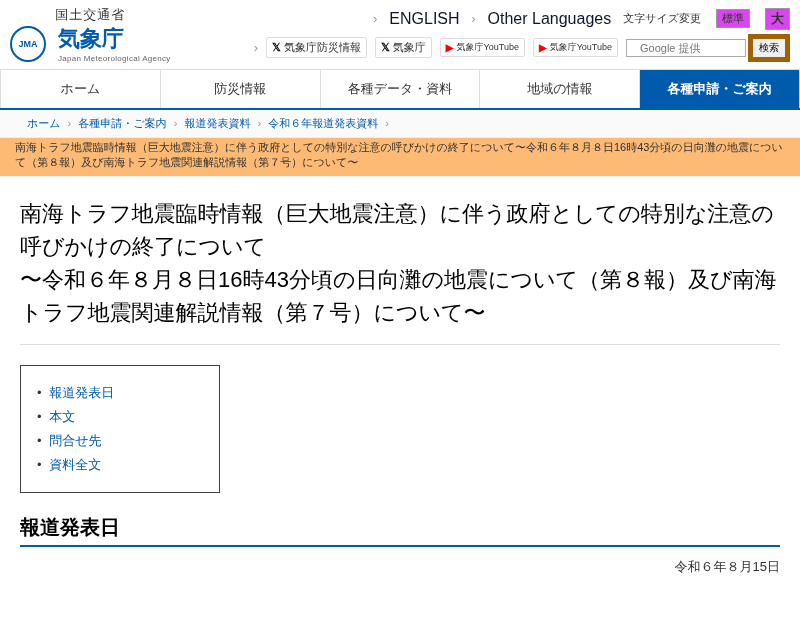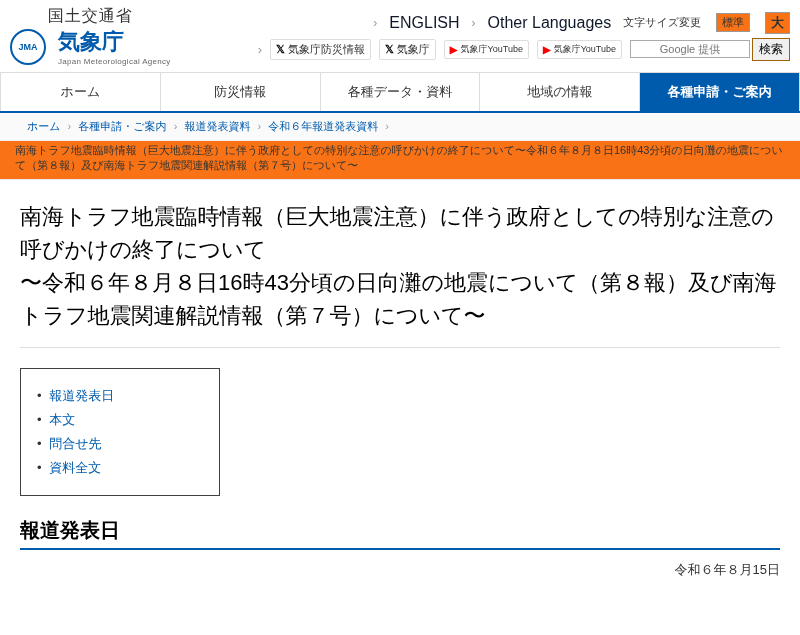--- a/index.html
+++ b/index.html
@@ -14,21 +14,21 @@
       border-bottom: 1px solid #ddd;
       gap: 8px;
     }
     .logo-area {
       display: flex;
       flex-direction: column;
       align-items: center;
       min-width: 110px;
     }
     .logo-ministry {
-      font-size: 16px;
+      font-size: 13px;
       color: #333;
       letter-spacing: 1px;
     }
     .logo-jma {
       display: flex;
       align-items: center;
       gap: 12px;
     }
     .logo-circle {
       width: 36px;
@@ -82,21 +82,21 @@
 
     .font-size-controls {
       display: flex;
       align-items: center;
       gap: 15px;
       font-size: 11px;
       color: #333;
     }
     .font-btn {
       border: 1px solid #999;
-      background: #f97316;
+      background: #d946ef;
       padding: 1px 5px;
       font-size: 11px;
       cursor: pointer;
       color: #333;
     }
     .font-btn.large { font-size: 13px; font-weight: bold; }
 
     .social-link {
       display: flex;
       align-items: center;
@@ -120,31 +120,30 @@
       font-weight: bold;
     }
 
     .search-box {
       display: flex;
       align-items: center;
       gap: 2px;
     }
     .search-input {
       border: 1px solid #aaa;
-      padding: 2px 4px;
+      padding: 2px 13px;
       font-size: 11px;
       width: 120px;
       color: #999;
-      text-align: center;
     }
     .search-btn {
-      border: 1px solid #a16207;
+      border: 5px solid #a16207;
       background: #f0f0f0;
       padding: 2px 6px;
-      font-size: 12px;
+      font-size: 10px;
       cursor: pointer;
     }
 
     
     .nav-bar {
       display: flex;
       background: #fff;
       border-bottom: 2px solid #005bac;
     }
     .nav-item {
@@ -172,21 +171,21 @@
       border-bottom: 1px solid #eee;
       background: #fafafa;
     }
     .breadcrumb a { color: #005bac; text-decoration: none; }
     .breadcrumb-sep { margin: 0 4px; color: #999; }
 
     .breadcrumb-sub {
       padding: 2px 15px 6px;
       font-size: 11px;
       color: #333;
-      background: #f97316;
+      background: #fdba74;
       border-bottom: 1px solid #eee;
     }
 
     
     .main-content {
       padding: 20px 20px;
     }
 
     .page-title {
       font-size: 22px;

